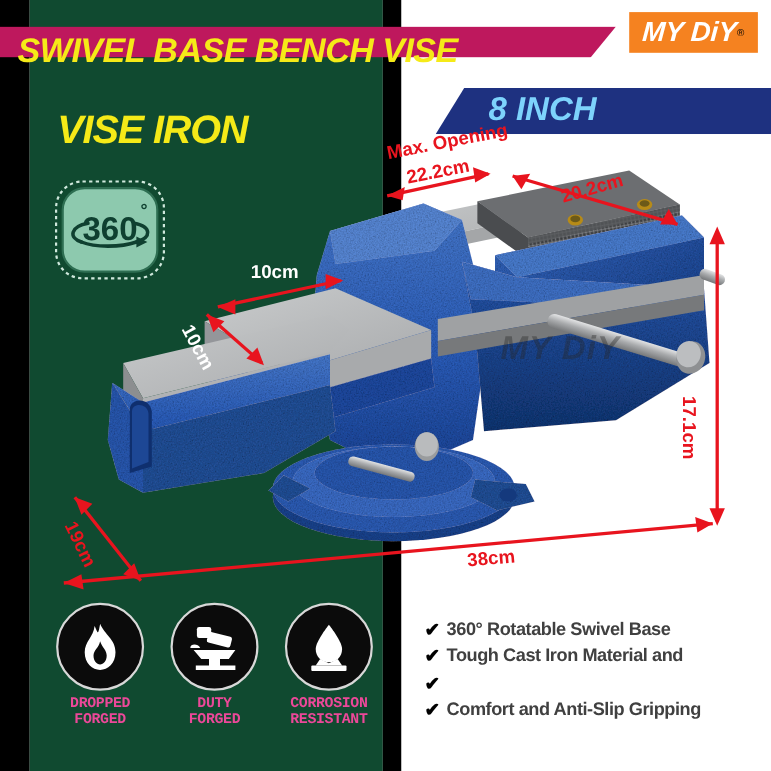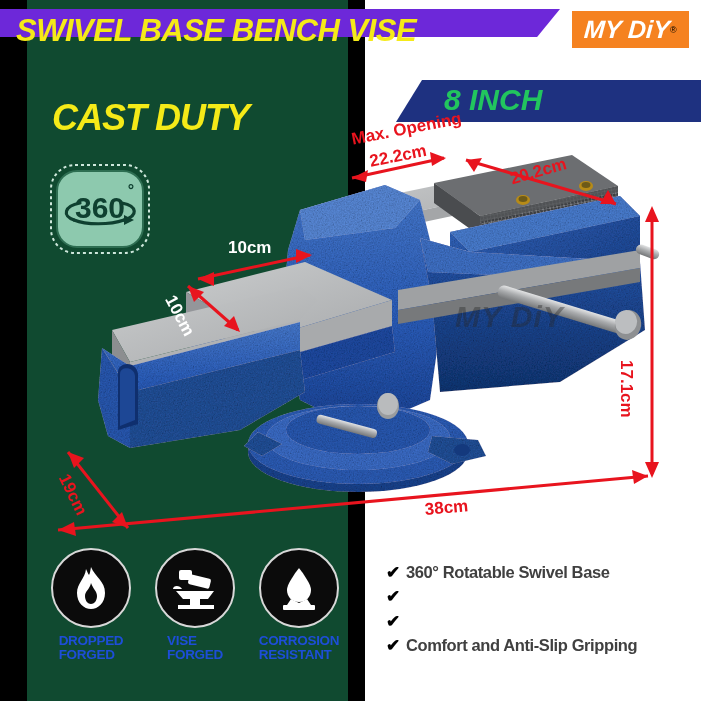--- a/index.html
+++ b/index.html
@@ -12,22 +12,22 @@
   #stage{position:absolute;inset:0;width:701px;height:701px;background:#fff;overflow:hidden;}
 
   
   .black-left{position:absolute;left:0;top:0;width:27px;height:701px;background:#000;}
   .green-panel{position:absolute;left:27px;top:0;width:321px;height:701px;background:#104a30;}
   .black-div{position:absolute;left:348px;top:0;width:17px;height:701px;background:#000;}
   .white-right{position:absolute;left:365px;top:0;width:336px;height:701px;background:#fff;}
 
   
   .title-banner{
-    position:absolute;left:0;top:9px;width:560px;height:28px;
-    background:#6d28d9;
+    position:absolute;left:0;top:24px;width:560px;height:28px;
+    background:#be185d;
     clip-path:polygon(0 0, 560px 0, 524px 44px, 0 44px);
     z-index:6;
   }
   .title-banner .txt{
     position:absolute;left:16px;top:4px;
     font-size:31px;font-weight:bold;font-style:italic;
     color:#f5ea18;letter-spacing:-0.5px;white-space:nowrap;
     font-family:"Liberation Sans", sans-serif;
   }
 
@@ -61,21 +61,21 @@
 
   
   .inch-banner{
     position:absolute;left:396px;top:80px;width:305px;height:42px;
     background:#1e3180;
     clip-path:polygon(26px 0, 305px 0, 305px 42px, 0 42px);
     z-index:6;
   }
   .inch-banner .txt{
     position:absolute;left:48px;top:3px;
-    color:#22c55e;font-weight:bold;font-style:italic;font-size:30px;
+    color:#7dd3fc;font-weight:bold;font-style:italic;font-size:30px;
     white-space:nowrap;font-family:"Liberation Sans", sans-serif;
   }
 
   
   .product{position:absolute;left:0;top:0;width:701px;height:701px;z-index:4;pointer-events:none;}
 
   
   .dim{
     position:absolute;z-index:9;font-weight:bold;white-space:nowrap;
     font-family:"Liberation Sans", sans-serif;
@@ -93,22 +93,22 @@
   .d-19{left:72px;top:471px;font-size:17px;transform:rotate(64deg);transform-origin:left top;}
 
   
   .badges{position:absolute;left:45px;top:548px;width:300px;height:130px;z-index:7;display:flex;gap:12px;}
   .badge{width:92px;display:flex;flex-direction:column;align-items:center;}
   .badge .circ{
     width:76px;height:76px;border-radius:50%;background:#0b0b0b;
     border:2px solid #d8d8d8;display:flex;align-items:center;justify-content:center;
   }
   .badge .blabel{
-    margin-top:6px;text-align:left;color:#1d4ed8;font-weight:bold;font-size:13.5px;
-    line-height:1.0;font-family:Liberation Sans, sans-serif;letter-spacing:-0.3px;
+    margin-top:6px;text-align:center;color:#ec4899;font-weight:bold;font-size:13.5px;
+    line-height:1.0;font-family:Liberation Mono, monospace;letter-spacing:-0.3px;
   }
 
   
   .bullets{position:absolute;left:386px;top:562px;z-index:7;}
   .bullet{display:flex;align-items:flex-start;margin-bottom:3px;}
   .bullet .chk{width:20px;font-size:17px;font-weight:bold;color:#000;line-height:1.25;}
   .bullet .btxt{
     font-size:16.5px;font-weight:bold;color:#404040;line-height:1.25;white-space:nowrap;
     font-family:"Liberation Sans", sans-serif;letter-spacing:-0.4px;
   }
@@ -286,21 +286,21 @@
 
   <div class="title-banner">
     <span class="txt">SWIVEL BASE BENCH VISE</span>
   </div>
 
   <div class="logo">
     <span class="logo-txt">MY DiY</span>
     <span class="reg">®</span>
   </div>
 
-  <div class="h2line h2b">CAST DUTY</div>
+  <div class="h2line h2b">VISE IRON</div>
 
   <svg class="badge360" viewBox="0 0 104 94" xmlns="http://www.w3.org/2000/svg">
     <rect x="3" y="3" width="98" height="88" rx="24" fill="none" stroke="#cfe8dc" stroke-width="2" stroke-dasharray="3 3"></rect>
     <rect x="9" y="9" width="86" height="76" rx="20" fill="#8dc9ae" stroke="#2e6e52" stroke-width="2"></rect>
     <g fill="none" stroke="#0f4030" stroke-width="3.2" stroke-linecap="round">
       <path d="M26,58 C14,54 16,44 32,41"></path>
       <path d="M74,41 C90,44 90,54 76,58"></path>
       <path d="M26,58 C38,63 62,63 76,58"></path>
     </g>
     <polygon points="76,53 76,63 86,58" fill="#0f4030"></polygon>
@@ -339,21 +339,21 @@
     <div class="badge">
       <div class="circ">
         <svg width="50" height="46" viewBox="0 0 50 46">
           <rect x="9" y="5" width="13" height="10" rx="2" fill="#fff"></rect>
           <rect x="20" y="9" width="22" height="10" rx="2" fill="#fff" transform="rotate(14 20 9)"></rect>
           <path d="M6,26 L44,26 L38,34 L30,34 L30,40 L44,40 L44,44 L8,44 L8,40 L20,40 L20,34 L13,34 Z" fill="#fff"></path>
           <path d="M3,24 C3,20 10,20 12,24 Z" fill="#fff"></path>
         </svg>
       </div>
       <div class="blabel">
-        <div>VISE</div>
+        <div>DUTY</div>
         <div>FORGED</div>
       </div>
     </div>
 
     <div class="badge">
       <div class="circ">
         <svg width="44" height="46" viewBox="0 0 44 46">
           <path d="M22,3 C22,3 34,18 34,25 C34,32 29,37 22,37 C15,37 10,32 10,25 C10,18 22,3 22,3 Z" fill="#fff"></path>
           <path d="M14,34 L22,38 L30,34 L34,40 L10,40 Z" fill="#fff"></path>
           <rect x="6" y="40" width="32" height="5" rx="1" fill="#fff"></rect>
@@ -367,20 +367,21 @@
 
   </div>
 
   <div class="bullets">
     <div class="bullet">
       <span class="chk">✔</span>
       <span class="btxt">360° Rotatable Swivel Base</span>
     </div>
     <div class="bullet">
       <span class="chk">✔</span>
+      <span class="btxt">Tough Cast Iron Material and</span>
     </div>
     <div class="bullet">
       <span class="chk">✔</span>
     </div>
     <div class="bullet">
       <span class="chk">✔</span>
       <span class="btxt">Comfort and Anti-Slip Gripping</span>
     </div>
   </div>
 

